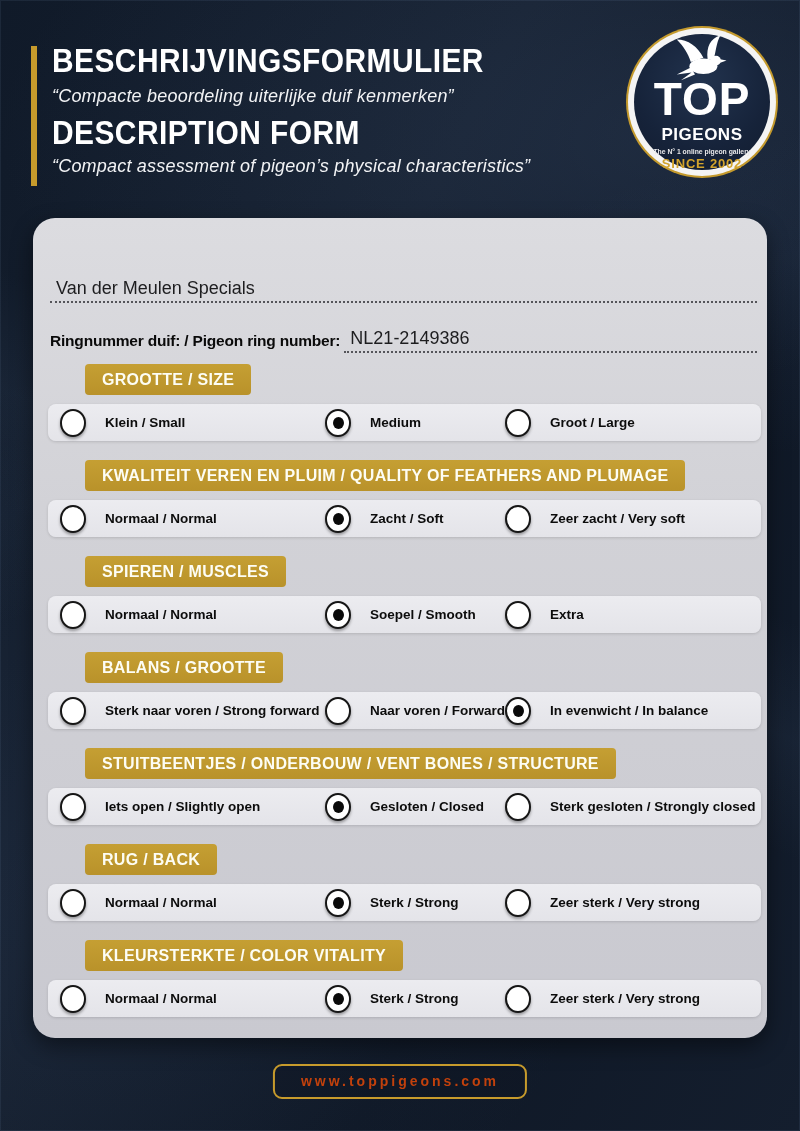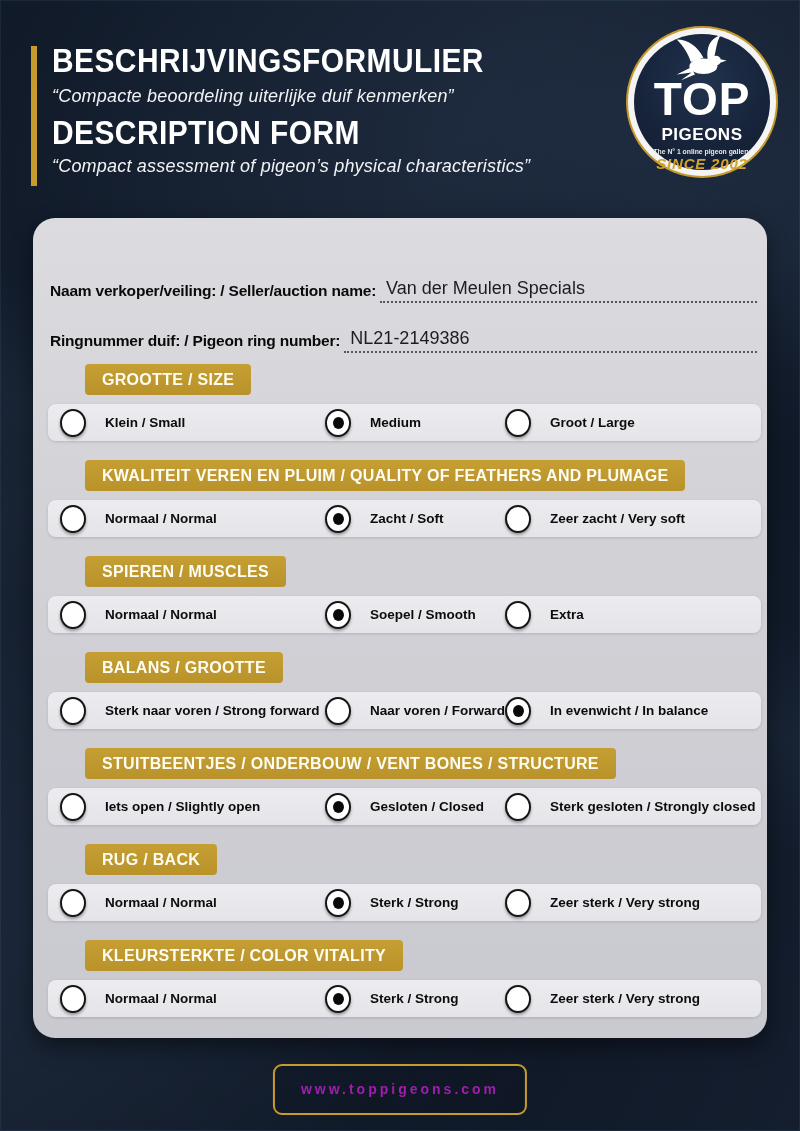--- a/index.html
+++ b/index.html
@@ -25,43 +25,43 @@
   .h-sub{left:52px;color:#f2f3f5;font-style:italic;font-weight:500;font-size:18px;line-height:24px;white-space:nowrap;letter-spacing:0.2px;}
   
   .logo{left:626px;top:26px;width:152px;height:152px;}
   .logo-gold{position:absolute;inset:0;border-radius:50%;background:#c49a2d;}
   .logo-white{position:absolute;inset:2px;border-radius:50%;background:#f4f4f4;}
   .logo-navy{position:absolute;inset:8px;border-radius:50%;background:radial-gradient(circle at 50% 35%,#22334e 0%,#16233a 60%,#121c2f 100%);overflow:visible;}
   .dove{position:absolute;left:50%;top:0;transform:translateX(-50%);width:86px;height:56px;}
   .logo-top{position:absolute;left:0;right:0;top:42px;text-align:center;color:#fff;font-weight:800;font-size:46px;line-height:46px;letter-spacing:1px;}
   .logo-pigeons{position:absolute;left:0;right:0;top:89px;text-align:center;color:#fff;font-weight:800;font-size:17px;line-height:23px;letter-spacing:0.5px;}
   .logo-tagline{position:absolute;left:0;right:0;top:114px;text-align:center;color:#e8e8ea;font-weight:700;font-size:6.8px;line-height:8px;}
-  .logo-since{position:absolute;left:0;right:0;top:124px;text-align:center;color:#d3a42c;font-weight:800;font-size:15px;line-height:11px;letter-spacing:0.8px;font-style:italic;}
+  .logo-since{position:absolute;left:0;right:0;top:124px;text-align:center;color:#d3a42c;font-weight:800;font-size:13px;line-height:11px;letter-spacing:0.8px;}
   
   .card{left:33px;top:218px;width:734px;height:820px;border-radius:22px;
     background:linear-gradient(180deg,#dcdce0 0%,#d2d2d7 35%,#c9c9d0 100%);
     box-shadow:0 8px 22px rgba(0,0,0,0.45);}
   .field{position:absolute;left:17px;right:10px;display:flex;align-items:flex-end;}
   .field-label{font-weight:700;font-size:15.5px;letter-spacing:-0.2px;color:#0a0a0a;padding:0 4px 3px 0;white-space:nowrap;}
   .field-value{flex:1;font-size:18px;color:#1d1d1f;border-bottom:2px dotted #55555a;padding:0 0 2px 6px;white-space:nowrap;margin-top:20px;}
   .sections{position:absolute;left:0;right:0;top:146px;}
   .section{position:absolute;left:0;right:0;height:96px;}
   .chip{position:absolute;left:4px;top:0;height:31px;line-height:31px;padding:0 17px;border-radius:4px;
     background:linear-gradient(180deg,#c59f33,#b9922a);color:#fdfdf4;font-size:16px;font-weight:600;letter-spacing:0.3px;white-space:nowrap;margin-left:48px;}
   .opt-row{position:absolute;left:15px;right:6px;top:40px;height:37px;border-radius:8px;
     background:linear-gradient(180deg,#ececf0,#e4e4e9);box-shadow:0 1px 3px rgba(0,0,0,0.14);}
   .option{position:absolute;top:0;height:37px;display:flex;align-items:center;cursor:pointer;}
   .col0{left:12px}.col1{left:277px}.col2{left:457px}
   .radio{width:22px;height:24px;border-radius:50%;background:#fff;border:2px solid #161616;
     box-shadow:0 2px 3px rgba(0,0,0,0.35);display:flex;align-items:center;justify-content:center;flex:none;}
   .option.selected .radio::after{content:"";width:11px;height:12px;border-radius:50%;background:#0a0a0a;}
   .opt-label{margin-left:19px;font-size:13.5px;font-weight:600;color:#0c0c0c;white-space:nowrap;letter-spacing:0;}
   
-  .site-btn{left:50%;top:1064px;transform:translateX(-50%);height:31px;line-height:31px;padding:8px 26px;
-    border:2px solid #c79b2c;border-radius:9px;color:#a21caf;font-size:14px;font-weight:700;letter-spacing:3px;
+  .site-btn{left:50%;top:1064px;transform:translateX(-50%);height:31px;line-height:31px;padding:0 26px;
+    border:2px solid #c79b2c;border-radius:9px;color:#c2410c;font-size:14px;font-weight:700;letter-spacing:3px;
     background:rgba(10,16,28,0.25);white-space:nowrap;cursor:pointer;}
 </style>
 </head>
 <body>
 
 <div class="abs gold-bar"></div>
 <div class="abs h-title" style="top:42px">
   <span class="condensed">BESCHRIJVINGSFORMULIER</span>
 </div>
 <div class="abs h-sub" style="top:84px">“Compacte beoordeling uiterlijke duif kenmerken”</div>
@@ -84,21 +84,20 @@
     </svg>
     <div class="logo-top">TOP</div>
     <div class="logo-pigeons">PIGEONS</div>
     <div class="logo-tagline">The N° 1 online pigeon gallery</div>
     <div class="logo-since">SINCE 2002</div>
   </div>
 </div>
 
 <div class="abs card">
   <div class="field" style="top:40px">
-    <span class="field-label">Naam verkoper/veiling: / Seller/auction name:</span>
     <span class="field-value">Van der Meulen Specials</span>
   </div>
   <div class="field" style="top:90px">
     <span class="field-label">Ringnummer duif: / Pigeon ring number:</span>
     <span class="field-value">NL21-2149386</span>
   </div>
   <div class="sections" id="sections">
   <div class="section" style="top: 0px;">
     <div class="chip">
       <span class="chip-text">GROOTTE / SIZE</span>

